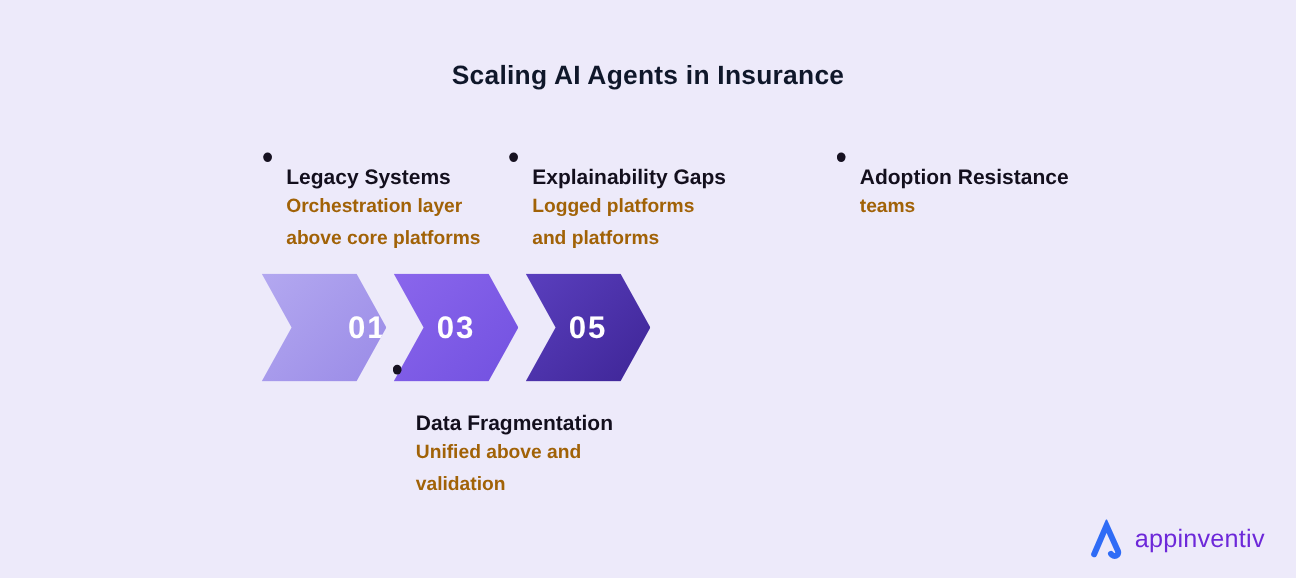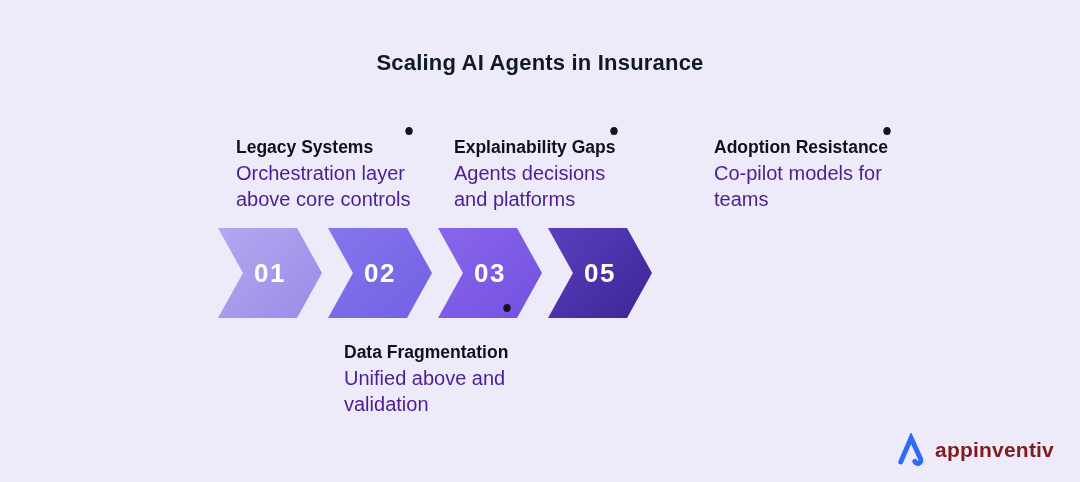--- a/index.html
+++ b/index.html
@@ -20,22 +20,21 @@
     text-align:center;
     font-size:22px;
     font-weight:700;
     letter-spacing:.2px;
     color:#0f172a;
   }
   
   .label-block{
     position:absolute;
     display:flex;
-    align-items:flex-end;
-    flex-direction:column;
+    align-items:flex-start;
   }
   .vline{
     position:relative;
     width:2.5px;
     background:#171221;
     border-radius:2px;
     flex:0 0 auto;
   }
   .vline::before,.vline::after{
     content:"";
@@ -54,23 +53,23 @@
     white-space:nowrap;
   }
   .label-block.bottom .label-text{padding-top:31px;}
   .label-heading{
     font-size:17.5px;
     font-weight:700;
     color:#130f1d;
     line-height:26px;
   }
   .label-line{
-    font-size:20px;
-    font-weight:400;
-    color:#4c1d95;
+    font-size:16px;
+    font-weight:700;
+    color:#a16207;
     line-height:26px;
   }
   
   .chevron-row{
     position:absolute;
     left:218px;top:228px;
     display:flex;
   }
   .chevron{
     width:104px;height:90px;
@@ -90,65 +89,61 @@
   
   .logo{
     position:absolute;
     right:26px;bottom:16px;
     display:flex;
     align-items:center;
     gap:7px;
   }
   .logo-text{
     font-size:21px;
-    font-weight:700;
+    font-weight:400;
     letter-spacing:.2px;
-    color:#7f1d1d;
+    color:#6d28d9;
   }
 </style>
 </head>
 <body>
 
 <div class="canvas" style="background: rgb(237, 234, 250);">
 
   <h1 class="title">Scaling AI Agents in Insurance</h1>
 
   <div class="label-block top" style="left:222px;top:131px;height:91px;">
     <div class="vline"></div>
     <div class="label-text">
       <div class="label-heading">Legacy Systems</div>
       <div class="label-line">Orchestration layer</div>
-      <div class="label-line">above core controls</div>
+      <div class="label-line">above core platforms</div>
     </div>
   </div>
 
-  <div class="label-block top" style="left:440px;top:131px;height:91px;">
+  <div class="label-block top" style="left:427px;top:131px;height:91px;">
     <div class="vline"></div>
     <div class="label-text">
       <div class="label-heading">Explainability Gaps</div>
-      <div class="label-line">Agents decisions</div>
+      <div class="label-line">Logged platforms</div>
       <div class="label-line">and platforms</div>
     </div>
   </div>
 
   <div class="label-block top" style="left:660px;top:131px;height:91px;margin-left:40px;">
     <div class="vline"></div>
     <div class="label-text">
       <div class="label-heading">Adoption Resistance</div>
-      <div class="label-line">Co-pilot models for</div>
       <div class="label-line">teams</div>
     </div>
   </div>
 
   <div class="chevron-row">
-    <div class="chevron" style="background: linear-gradient(135deg, rgb(179, 168, 240), rgb(154, 139, 231));">
+    <div class="chevron" style="background: linear-gradient(135deg, rgb(179, 168, 240), rgb(154, 139, 231)); justify-content: flex-end;">
       <span class="chev-num">01</span>
-    </div>
-    <div class="chevron" style="background: linear-gradient(135deg, rgb(134, 118, 236), rgb(114, 96, 226));">
-      <span class="chev-num">02</span>
     </div>
     <div class="chevron" style="background: linear-gradient(135deg, rgb(138, 102, 236), rgb(114, 81, 224)); text-align: center;">
       <span class="chev-num">03</span>
     </div>
     <div class="chevron" style="background: linear-gradient(135deg, rgb(90, 63, 190), rgb(62, 37, 150));">
       <span class="chev-num">05</span>
     </div>
   </div>
 
   <div class="label-block bottom" style="left:330px;top:308px;height:110px;">

